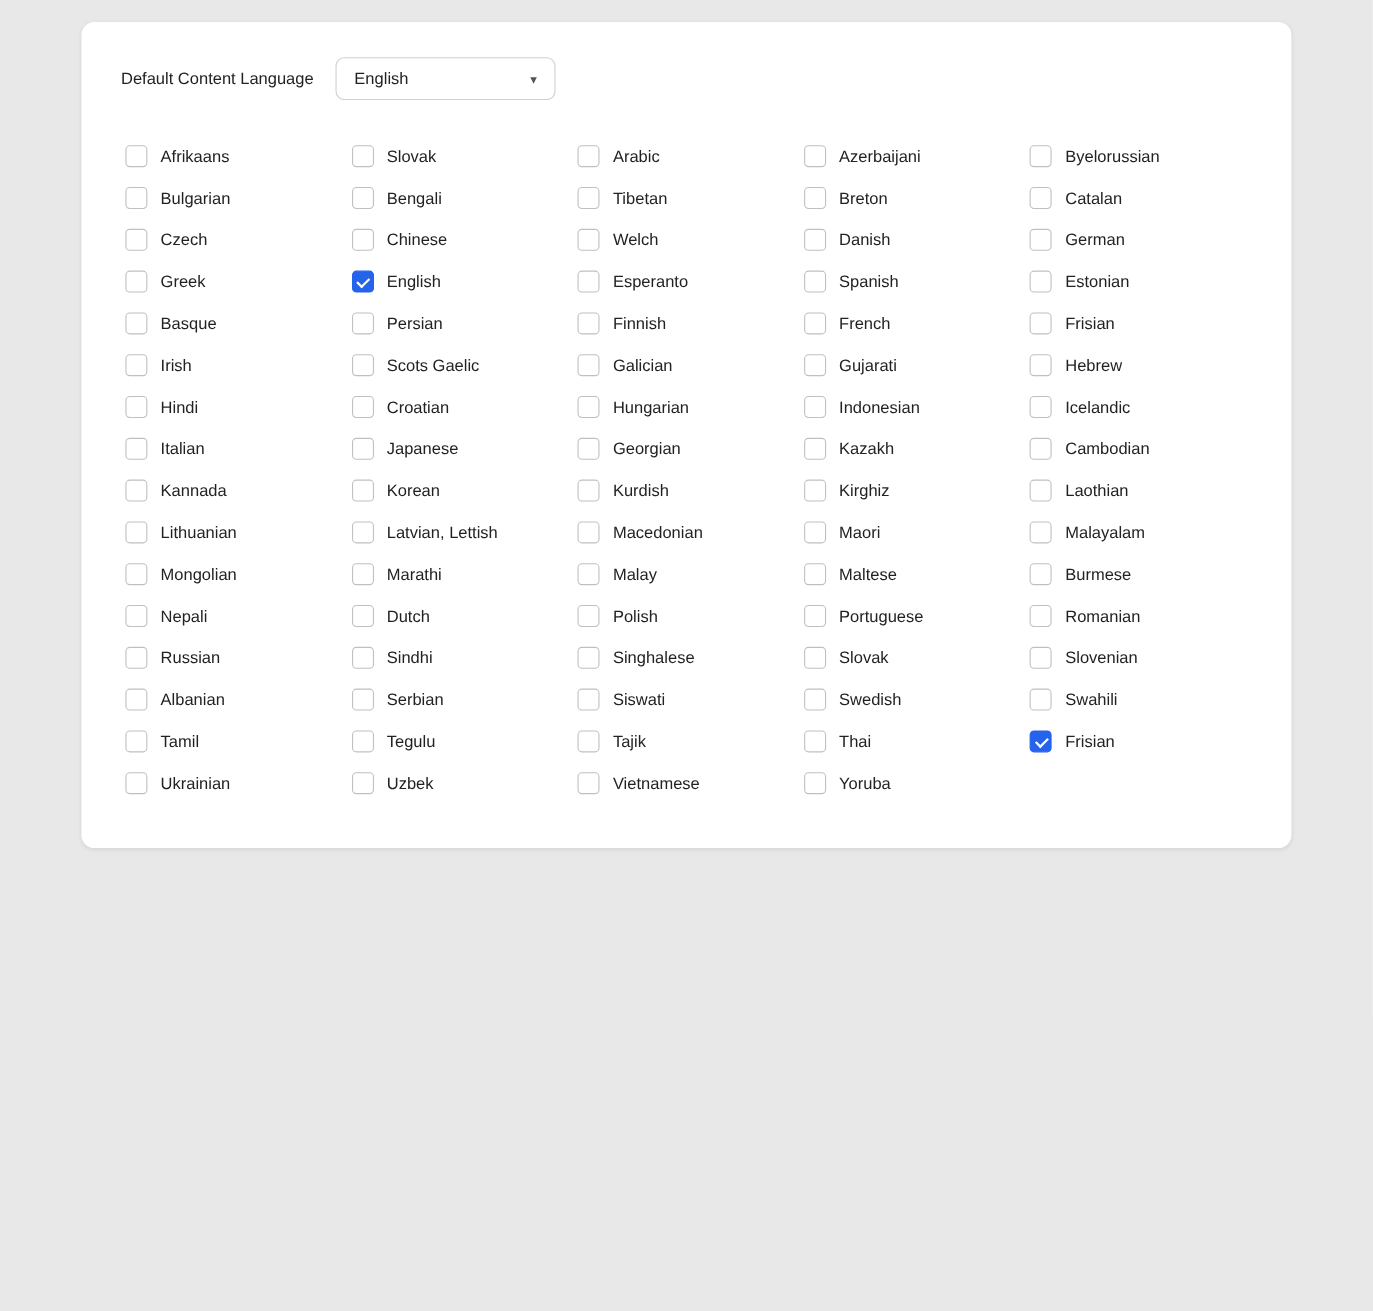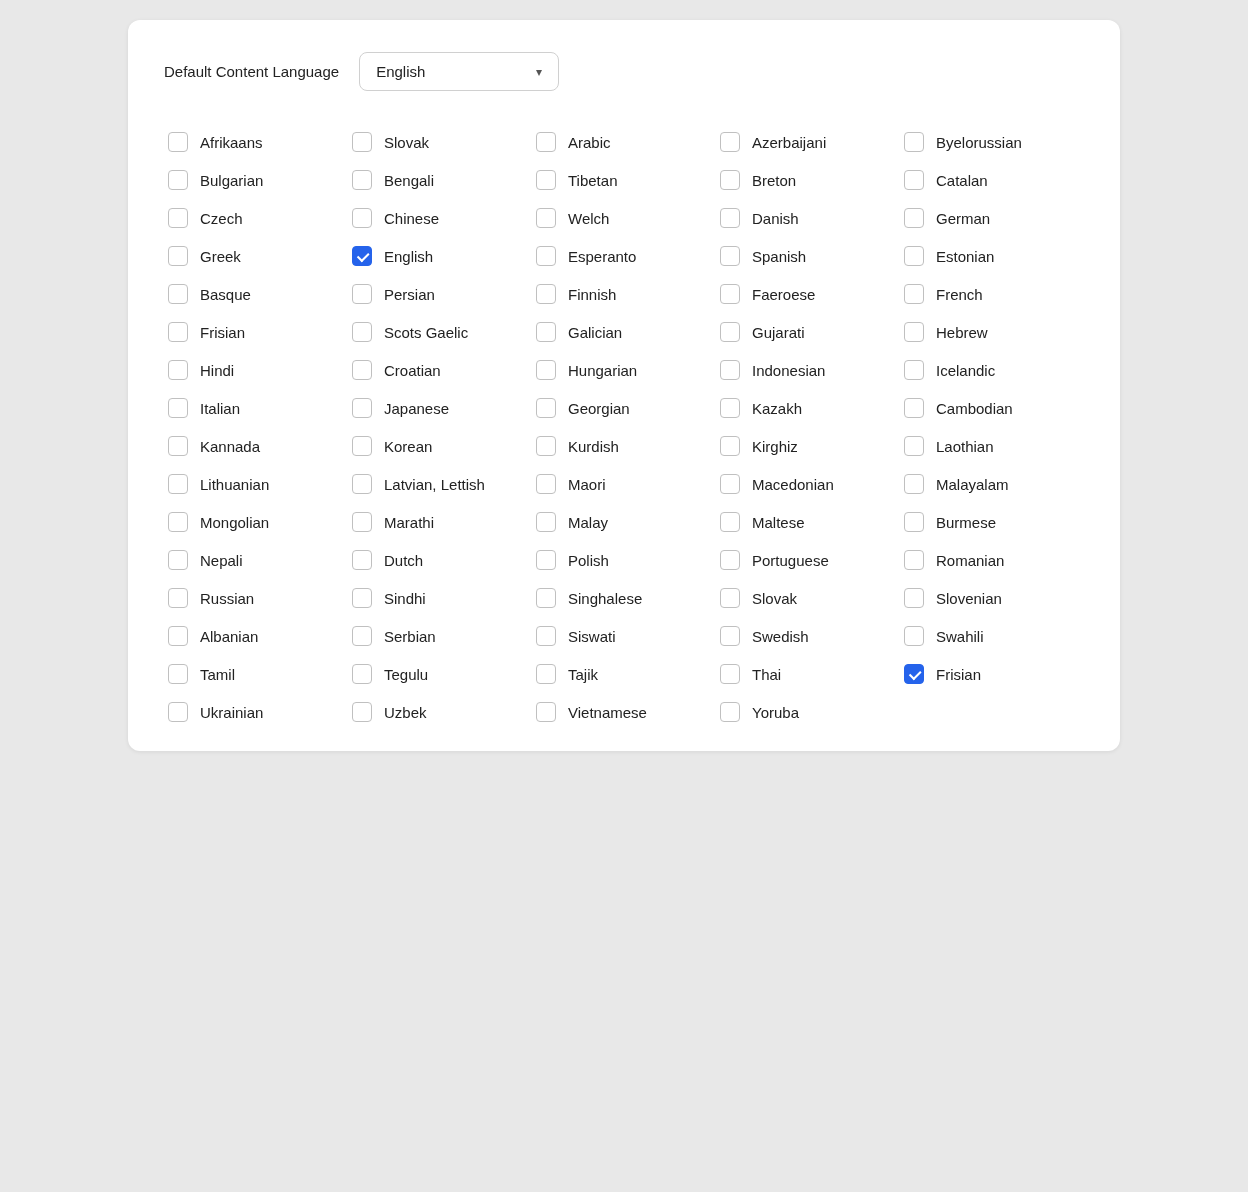--- a/index.html
+++ b/index.html
@@ -8,22 +8,22 @@
       display: flex;
       justify-content: center;
       align-items: flex-start;
       min-height: 100vh;
       padding: 20px;
       font-family: -apple-system, BlinkMacSystemFont, 'Segoe UI', sans-serif;
     }
     .card {
       background: #fff;
       border-radius: 12px;
-      padding: 32px 36px 20px 36px;
-      width: 992px;
+      padding: 32px 36px 40px 36px;
+      width: 1100px;
       box-shadow: 0 1px 4px rgba(0,0,0,0.08);
     }
     .header-row {
       display: flex;
       align-items: center;
       gap: 20px;
       margin-bottom: 32px;
     }
     .header-label {
       font-size: 15px;
@@ -192,32 +192,32 @@
       <div class="lang-item">
         <div class="checkbox"></div>
         <span class="lang-name">Persian</span>
       </div>
       <div class="lang-item">
         <div class="checkbox"></div>
         <span class="lang-name">Finnish</span>
       </div>
       <div class="lang-item">
         <div class="checkbox"></div>
-        <span class="lang-name">Faeroese</span>
-      </div>
-      <div class="lang-item">
-        <div class="checkbox"></div>
         <span class="lang-name">French</span>
       </div>
       <div class="lang-item">
         <div class="checkbox"></div>
         <span class="lang-name">Frisian</span>
       </div>
       <div class="lang-item">
         <div class="checkbox"></div>
+        <span class="lang-name">Irish</span>
+      </div>
+      <div class="lang-item">
+        <div class="checkbox"></div>
         <span class="lang-name">Scots Gaelic</span>
       </div>
       <div class="lang-item">
         <div class="checkbox"></div>
         <span class="lang-name">Galician</span>
       </div>
       <div class="lang-item">
         <div class="checkbox"></div>
         <span class="lang-name">Gujarati</span>
       </div>
@@ -288,25 +288,25 @@
       <div class="lang-item">
         <div class="checkbox"></div>
         <span class="lang-name">Lithuanian</span>
       </div>
       <div class="lang-item">
         <div class="checkbox"></div>
         <span class="lang-name">Latvian, Lettish</span>
       </div>
       <div class="lang-item">
         <div class="checkbox"></div>
+        <span class="lang-name">Macedonian</span>
+      </div>
+      <div class="lang-item">
+        <div class="checkbox"></div>
         <span class="lang-name">Maori</span>
-      </div>
-      <div class="lang-item">
-        <div class="checkbox"></div>
-        <span class="lang-name">Macedonian</span>
       </div>
       <div class="lang-item">
         <div class="checkbox"></div>
         <span class="lang-name">Malayalam</span>
       </div>
       <div class="lang-item">
         <div class="checkbox"></div>
         <span class="lang-name">Mongolian</span>
       </div>
       <div class="lang-item">

